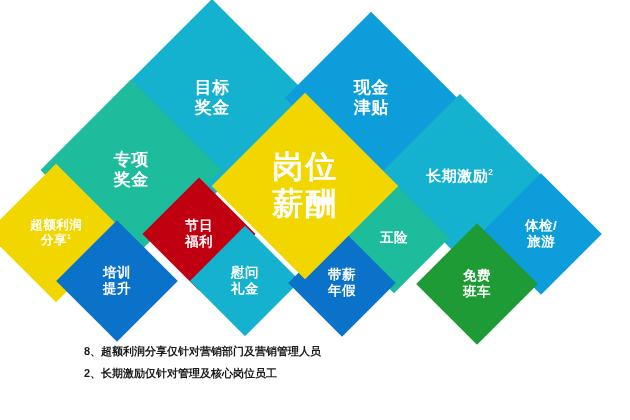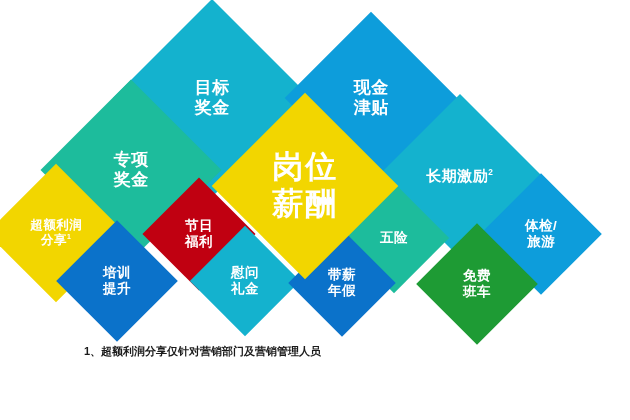--- a/index.html
+++ b/index.html
@@ -114,15 +114,16 @@
       <div class="diamond sz-sm" style="width: 76px; height: 76px; left: 304px; top: 245px; background: rgb(11, 114, 202); z-index: 2;">
         <span class="label">带薪
 年假</span>
       </div>
       <div class="diamond sz-sm" style="width: 86px; height: 86px; left: 434px; top: 241px; background: rgb(30, 155, 52); z-index: 2;">
         <span class="label">免费
 班车</span>
       </div>
     </div>
   <div id="footnotes">
-      <div class="footnote">1、超额利润分享仅针对营销部门及营销管理人员</div>
+      <div class="footnote">8、超额利润分享仅针对营销部门及营销管理人员</div>
+      <div class="footnote">2、长期激励仅针对管理及核心岗位员工</div>
     </div>
 </div>
 
 </body></html>

